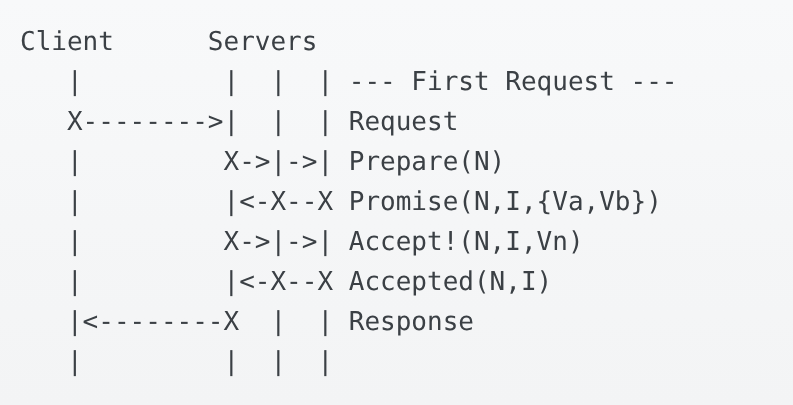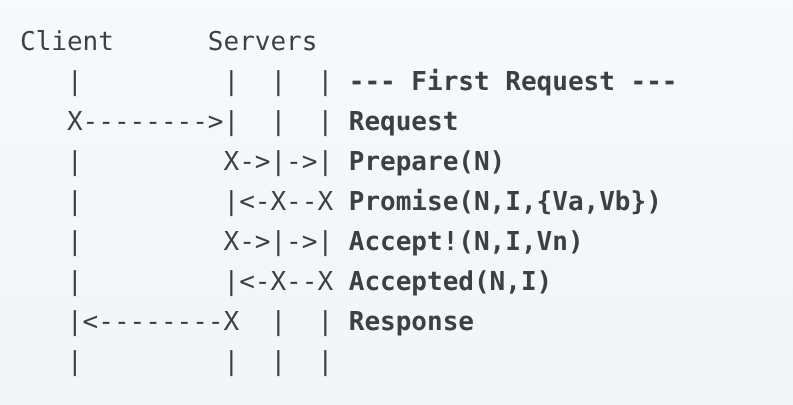--- a/index.html
+++ b/index.html
@@ -43,21 +43,20 @@
   .ascii-line {
     display: block;
     height: 40px;
     white-space: pre;
   }
   .ascii-line .art {
     white-space: pre;
   }
   .ascii-line .label {
     white-space: pre;
-    font-weight: bold;
   }
 </style>
 </head>
 <body style="background: rgb(246, 247, 248);">
 
 <div id="diagram-root" aria-label="Paxos client/servers message flow">
 
   <pre class="ascii-canvas" style="color: rgb(59, 64, 69); font-size: 26px; line-height: 40px;"><span class="ascii-line"><span class="art">Client      Servers</span><span class="label"></span></span><span class="ascii-line"><span class="art">   |         |  |  | </span><span class="label">--- First Request ---</span></span><span class="ascii-line"><span class="art">   X--------&gt;|  |  | </span><span class="label">Request</span></span><span class="ascii-line"><span class="art">   |         X-&gt;|-&gt;| </span><span class="label">Prepare(N)</span></span><span class="ascii-line"><span class="art">   |         |&lt;-X--X </span><span class="label">Promise(N,I,{Va,Vb})</span></span><span class="ascii-line"><span class="art">   |         X-&gt;|-&gt;| </span><span class="label">Accept!(N,I,Vn)</span></span><span class="ascii-line"><span class="art">   |         |&lt;-X--X </span><span class="label">Accepted(N,I)</span></span><span class="ascii-line"><span class="art">   |&lt;--------X  |  | </span><span class="label">Response</span></span><span class="ascii-line"><span class="art">   |         |  |  | </span><span class="label"></span></span></pre>
 
 </div>

